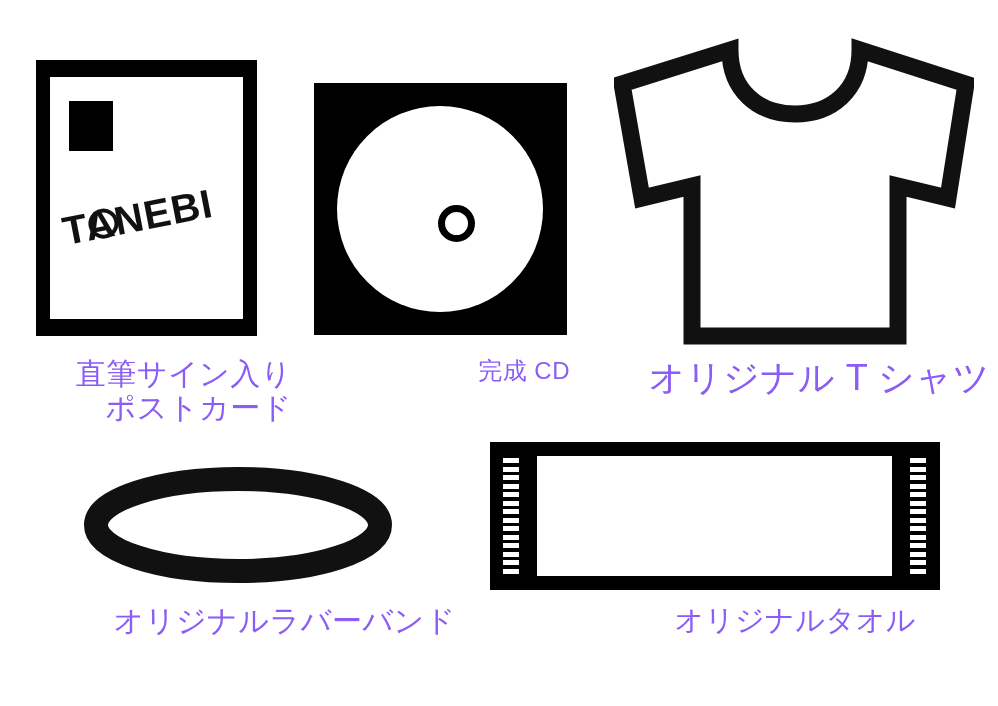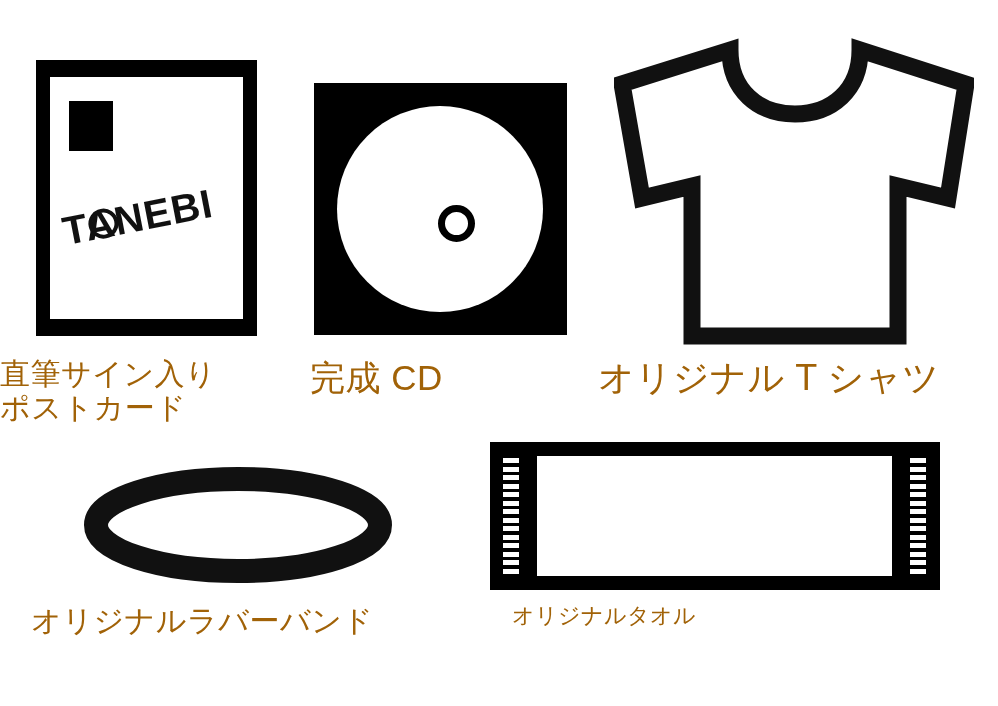--- a/index.html
+++ b/index.html
@@ -26,23 +26,23 @@
   
   .item {
     position: absolute;
   }
   .art {
     position: absolute;
     left: 0; top: 0;
   }
   .caption {
     position: absolute;
-    text-align: left;
+    text-align: right;
     line-height: 1.12;
-    color: #a16207;
+    color: #8b5cf6;
     white-space: pre-line;
     letter-spacing: 0.5px;
   }
 
   
   #postcard-art {
     left: 36px;
     top: 60px;
     width: 221px;
     height: 276px;
@@ -158,39 +158,39 @@
   #caption-postcard {
     left: 0px;
     top: 357px;
     width: 292px;
     font-size: 30px;
   }
   #caption-cd {
     left: 310px;
     top: 358px;
     width: 260px;
-    font-size: 35px;
+    font-size: 24px;
   }
   #caption-tshirt {
     left: 598px;
     top: 358px;
     width: 392px;
     font-size: 36px;
   }
   #caption-band {
-    left: 31px;
+    left: 20px;
     top: 604px;
     width: 436px;
     font-size: 30px;
   }
   #caption-towel {
     left: 512px;
     top: 604px;
     width: 404px;
-    font-size: 22px;
+    font-size: 29px;
   }
 </style>
 </head>
 <body>
 
 <div class="canvas">
 
   <div class="item">
 
     <div class="art" id="postcard-art">

